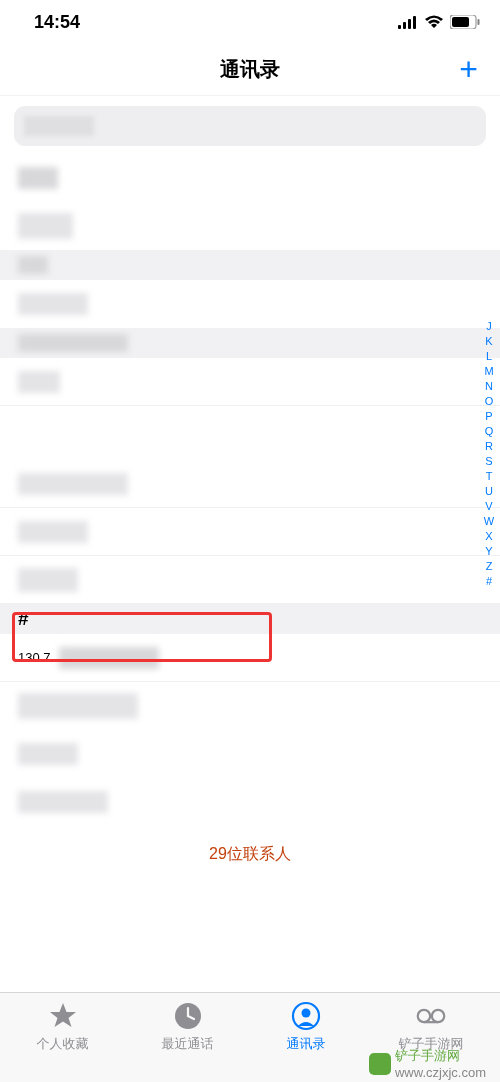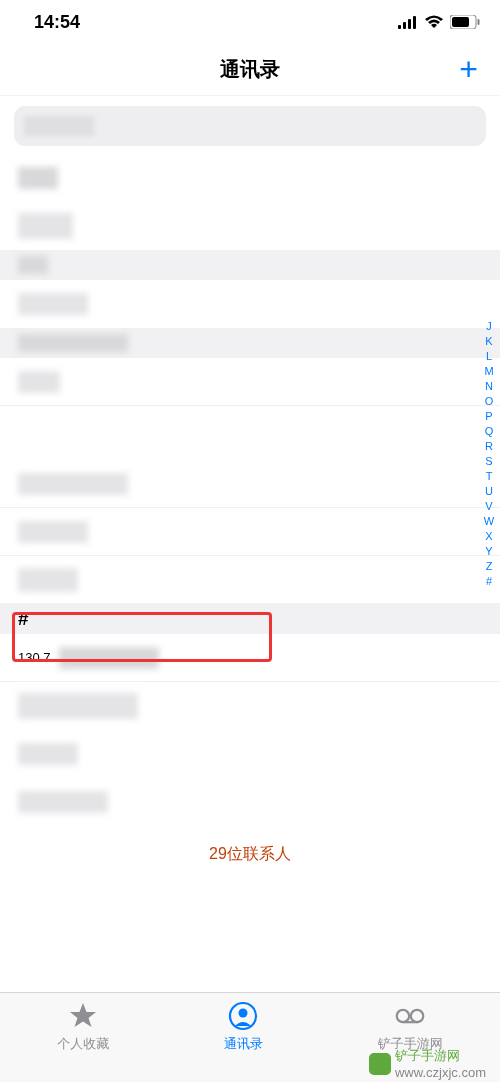--- a/index.html
+++ b/index.html
@@ -137,20 +137,29 @@
 
 <div class="tab-bar">
   <div class="tab">
     <div class="tab-icon">
         <svg width="30" height="30" viewBox="0 0 30 30">
           <path d="M15 2 L18.5 11 L28 11 L20.5 17 L23.5 26 L15 20.5 L6.5 26 L9.5 17 L2 11 L11.5 11 Z" fill="#8e8e93"></path>
         </svg>
       </div>
     <div class="tab-label">个人收藏</div>
   </div>
+  <div class="tab">
+    <div class="tab-icon">
+        <svg width="30" height="30" viewBox="0 0 30 30">
+          <circle cx="15" cy="15" r="13" fill="#8e8e93"></circle>
+          <path d="M15 7 L15 15 L21 18" stroke="#f8f8f9" stroke-width="2.2" fill="none" stroke-linecap="round"></path>
+        </svg>
+      </div>
+    <div class="tab-label">最近通话</div>
+  </div>
   <div class="tab active">
     <div class="tab-icon">
         <svg width="30" height="30" viewBox="0 0 30 30">
           <circle cx="15" cy="15" r="13" fill="none" stroke="#007aff" stroke-width="2.2"></circle>
           <circle cx="15" cy="12" r="4.5" fill="#007aff"></circle>
           <path d="M7 25 Q15 17 23 25" fill="#007aff"></path>
         </svg>
       </div>
     <div class="tab-label">通讯录</div>
   </div>

